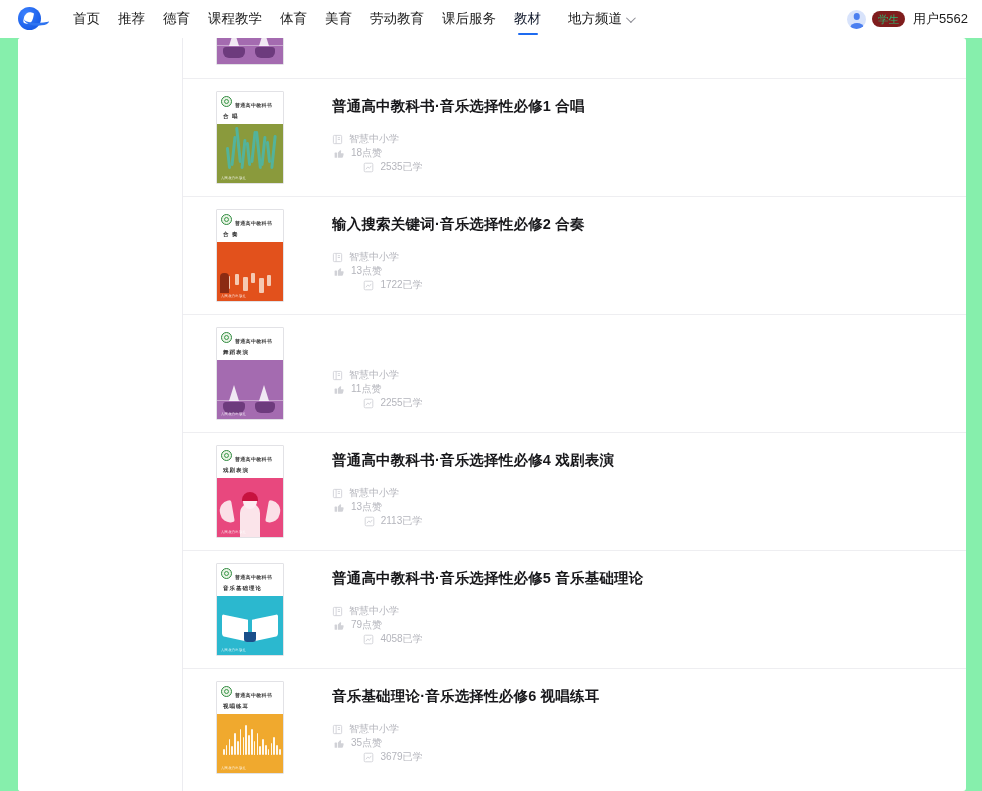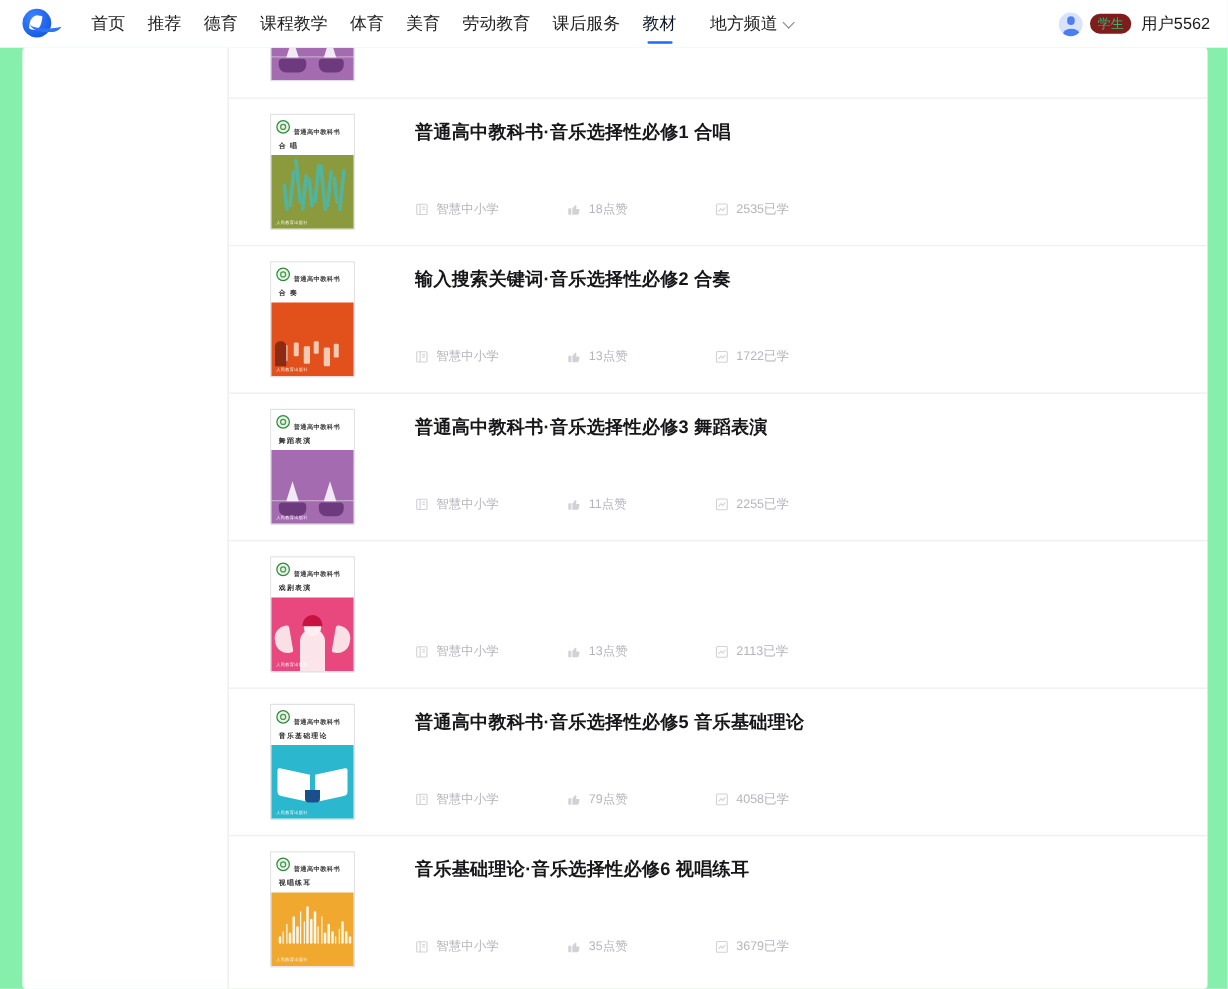--- a/index.html
+++ b/index.html
@@ -271,21 +271,21 @@
   }
   .book-title {
     font-size: 14.5px; font-weight: bold;
     color: #17171a; line-height: 20px;
     letter-spacing: .2px;
     margin-top: 5px;
     white-space: nowrap; overflow: hidden; text-overflow: ellipsis;
   }
   .meta-row {
     position: absolute; bottom: 10px; left: 0;
-    display: flex; align-items: center;
+    display: flex; align-items: center; flex-direction: column;
   }
   .meta-item {
     display: flex; align-items: center;
     font-size: 10px; color: #b4b5bc;
     white-space: nowrap;
   }
   .meta-item + .meta-item { margin-left: 0; }
   .meta-item.m1 { width: 122px; }
   .meta-item.m2 { width: 118px; }
   .meta-ico {
@@ -475,21 +475,20 @@
               <div class="cover-art art-dance">
                 <div class="horizon"></div>
                 <div class="sail" style="left:12px;"></div>
                 <div class="sail" style="right:14px;"></div>
                 <div class="hull" style="left:6px; width:22px;"></div>
                 <div class="hull" style="right:8px; width:20px;"></div>
               </div>
               <div class="cover-foot">人民教育出版社</div>
             </div>
             <div class="row-main">
-              <div class="book-title">普通高中教科书·音乐选择性必修3 舞蹈表演</div>
               <div class="meta-row">
                 <div class="meta-item m1">
                   <span class="meta-ico">
                     <svg viewBox="0 0 12 12" width="11" height="11" fill="none" stroke="#c2c3ca" stroke-width="1">
                       <rect x="1.5" y="1.5" width="9" height="9" rx="1"></rect>
                       <line x1="4.5" y1="1.5" x2="4.5" y2="10.5"></line>
                       <line x1="6.3" y1="4" x2="8.7" y2="4"></line>
                       <line x1="6.3" y1="6" x2="8.7" y2="6"></line>
                     </svg>
                   </span>
@@ -526,20 +525,21 @@
               <div class="cover-art art-drama">
                 <div class="wing l"></div>
                 <div class="wing r"></div>
                 <div class="body"></div>
                 <div class="head"></div>
                 <div class="crown"></div>
               </div>
               <div class="cover-foot">人民教育出版社</div>
             </div>
             <div class="row-main">
+              <div class="book-title">普通高中教科书·音乐选择性必修4 戏剧表演</div>
               <div class="meta-row">
                 <div class="meta-item m1">
                   <span class="meta-ico">
                     <svg viewBox="0 0 12 12" width="11" height="11" fill="none" stroke="#c2c3ca" stroke-width="1">
                       <rect x="1.5" y="1.5" width="9" height="9" rx="1"></rect>
                       <line x1="4.5" y1="1.5" x2="4.5" y2="10.5"></line>
                       <line x1="6.3" y1="4" x2="8.7" y2="4"></line>
                       <line x1="6.3" y1="6" x2="8.7" y2="6"></line>
                     </svg>
                   </span>

